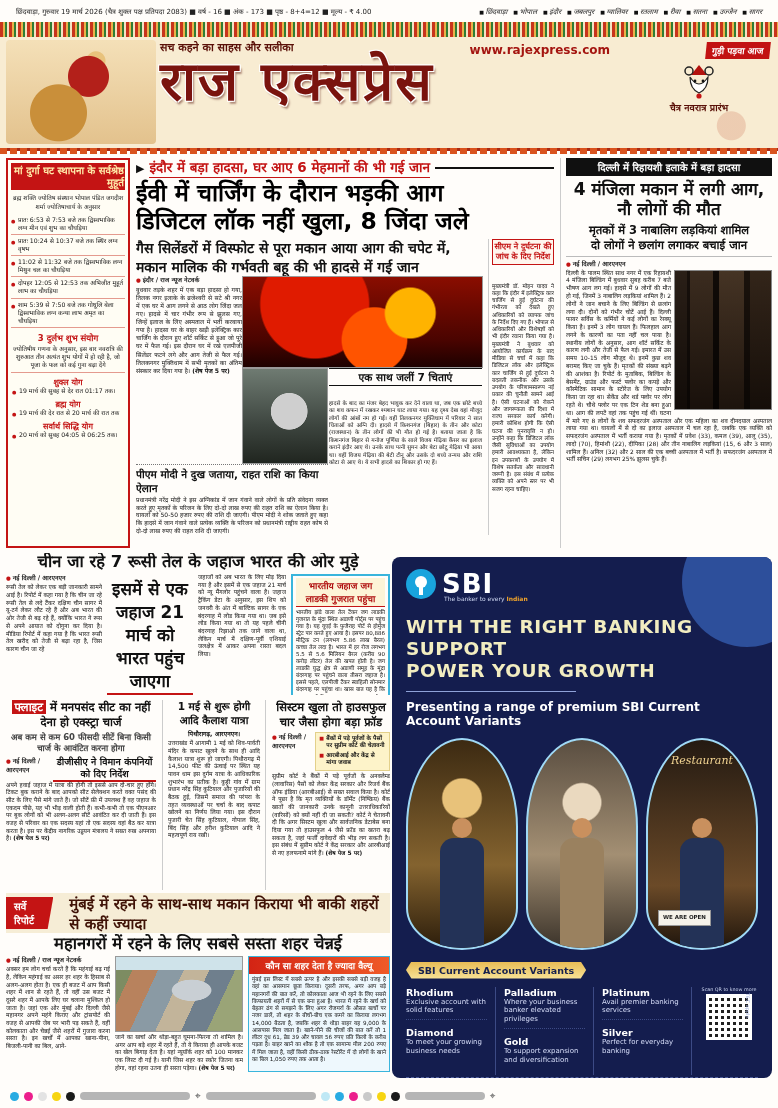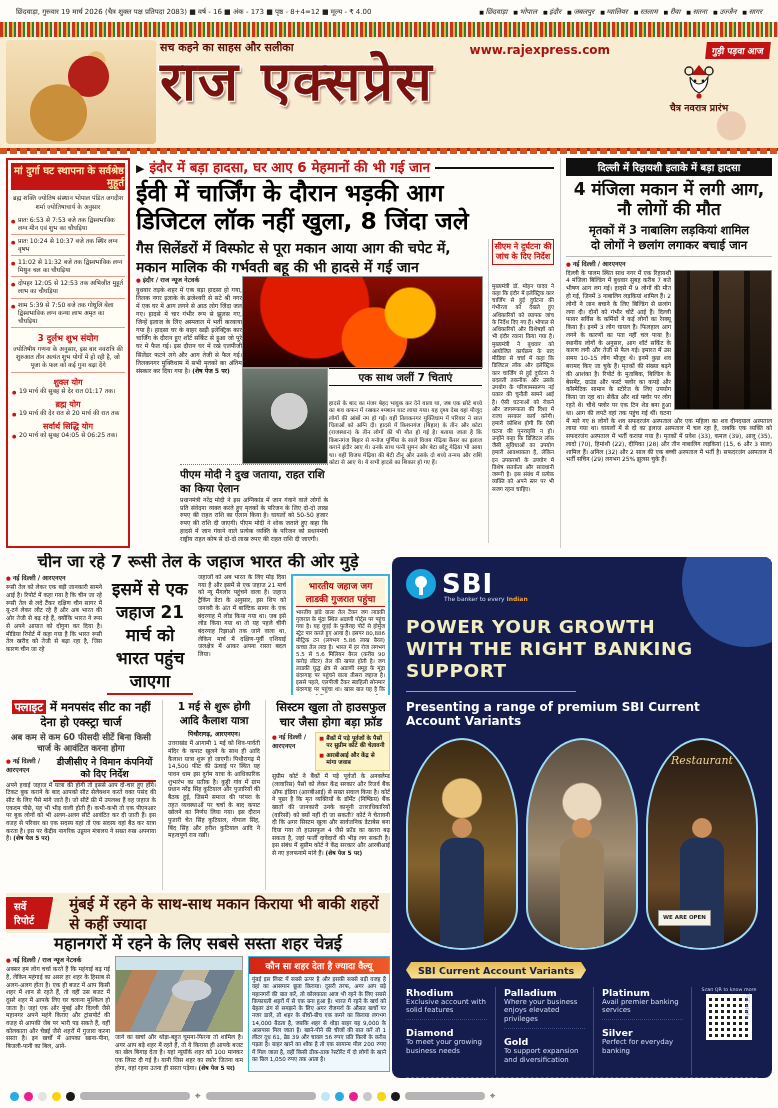--- a/index.html
+++ b/index.html
@@ -73,21 +73,21 @@
                radial-gradient(circle at 55% 70%,#ff5400 0 22%,transparent 23%),
                radial-gradient(circle at 30% 30%,#e01b00 0 30%,transparent 31%),
                linear-gradient(180deg,#8a0d00,#4a0400 70%,#1d0100);}
   .car-photo{grid-column:2;grid-row:3;border:1px solid #999;
     background:radial-gradient(circle at 55% 45%,#cfcfcf 0 26%,transparent 27%),
                linear-gradient(180deg,#6f7b72,#3d453f 60%,#20251f);}
   .pyre-box{grid-column:3;grid-row:3/5;overflow:hidden;padding:0 1px;}
   .pyre-title{font-size:10.5px;font-weight:800;text-align:center;border-top:1.5px solid #111;
     border-bottom:1px solid #111;padding:1px 0;margin-bottom:14px;}
   .pyre-body{font-size:5.7px;line-height:1.3;}
-  .pm-box{grid-column:1/3;grid-row:4;border-top:1px dotted #777;padding-top:2px;overflow:hidden;margin-left:44px;}
+  .pm-box{grid-column:1/3;grid-row:4;border-top:1px dotted #777;padding-top:2px;overflow:hidden;}
   .pm-title{font-size:10.5px;font-weight:800;}
   .pm-body{font-size:6px;line-height:1.3;margin-top:1px;}
   .jump{font-weight:bold;}
   .cm-box{width:66px;overflow:hidden;border-left:1px solid #ccc;padding-left:3px;box-sizing:border-box;}
   .cm-title{border:1.5px solid #c41414;background:#fff6ee;color:#c41414;font-weight:800;font-size:8px;
     text-align:center;line-height:1.2;padding:2px 1px;margin-bottom:18px;}
   .cm-body{font-size:5.5px;line-height:1.32;}
   
   .delhi{width:212px;border-left:1px solid #ccc;padding-left:5px;box-sizing:border-box;overflow:hidden;}
   .delhi-kicker{background:#101010;color:#fff;font-weight:bold;font-size:10px;text-align:center;padding:2px 0;}
@@ -402,22 +402,22 @@
 
   <div class="sbi">
     <div class="sbi-logo-row">
       <div class="sbi-logo-mark"></div>
       <div class="sbi-logo-text">SBI</div>
     </div>
     <div class="sbi-tagline">
       <span>The banker to every </span><b>Indian</b>
     </div>
     <div class="sbi-headline">
+      <div>WITH THE RIGHT BANKING SUPPORT</div>
       <div>POWER YOUR GROWTH</div>
-      <div>WITH THE RIGHT BANKING SUPPORT</div>
     </div>
     <div class="sbi-rule"></div>
     <div class="sbi-subhead">Presenting a range of premium SBI Current Account Variants</div>
     <div class="arches">
       <div class="arch jewel">
           <div class="figure"></div>
         </div>
       <div class="arch office">
           <div class="figure"></div>
         </div>
@@ -435,21 +435,21 @@
           <div class="v-desc">Exclusive account with solid features</div>
         </div>
         <div class="v-item">
           <div class="v-name">Diamond</div>
           <div class="v-desc">To meet your growing business needs</div>
         </div>
       </div>
       <div class="v-col">
         <div class="v-item">
           <div class="v-name">Palladium</div>
-          <div class="v-desc">Where your business enjoys elevated privileges</div>
+          <div class="v-desc">Where your business banker elevated privileges</div>
         </div>
         <div class="v-item">
           <div class="v-name">Gold</div>
           <div class="v-desc">To support expansion and diversification</div>
         </div>
       </div>
       <div class="v-col">
         <div class="v-item">
           <div class="v-name">Platinum</div>
           <div class="v-desc">Avail premier banking services</div>

